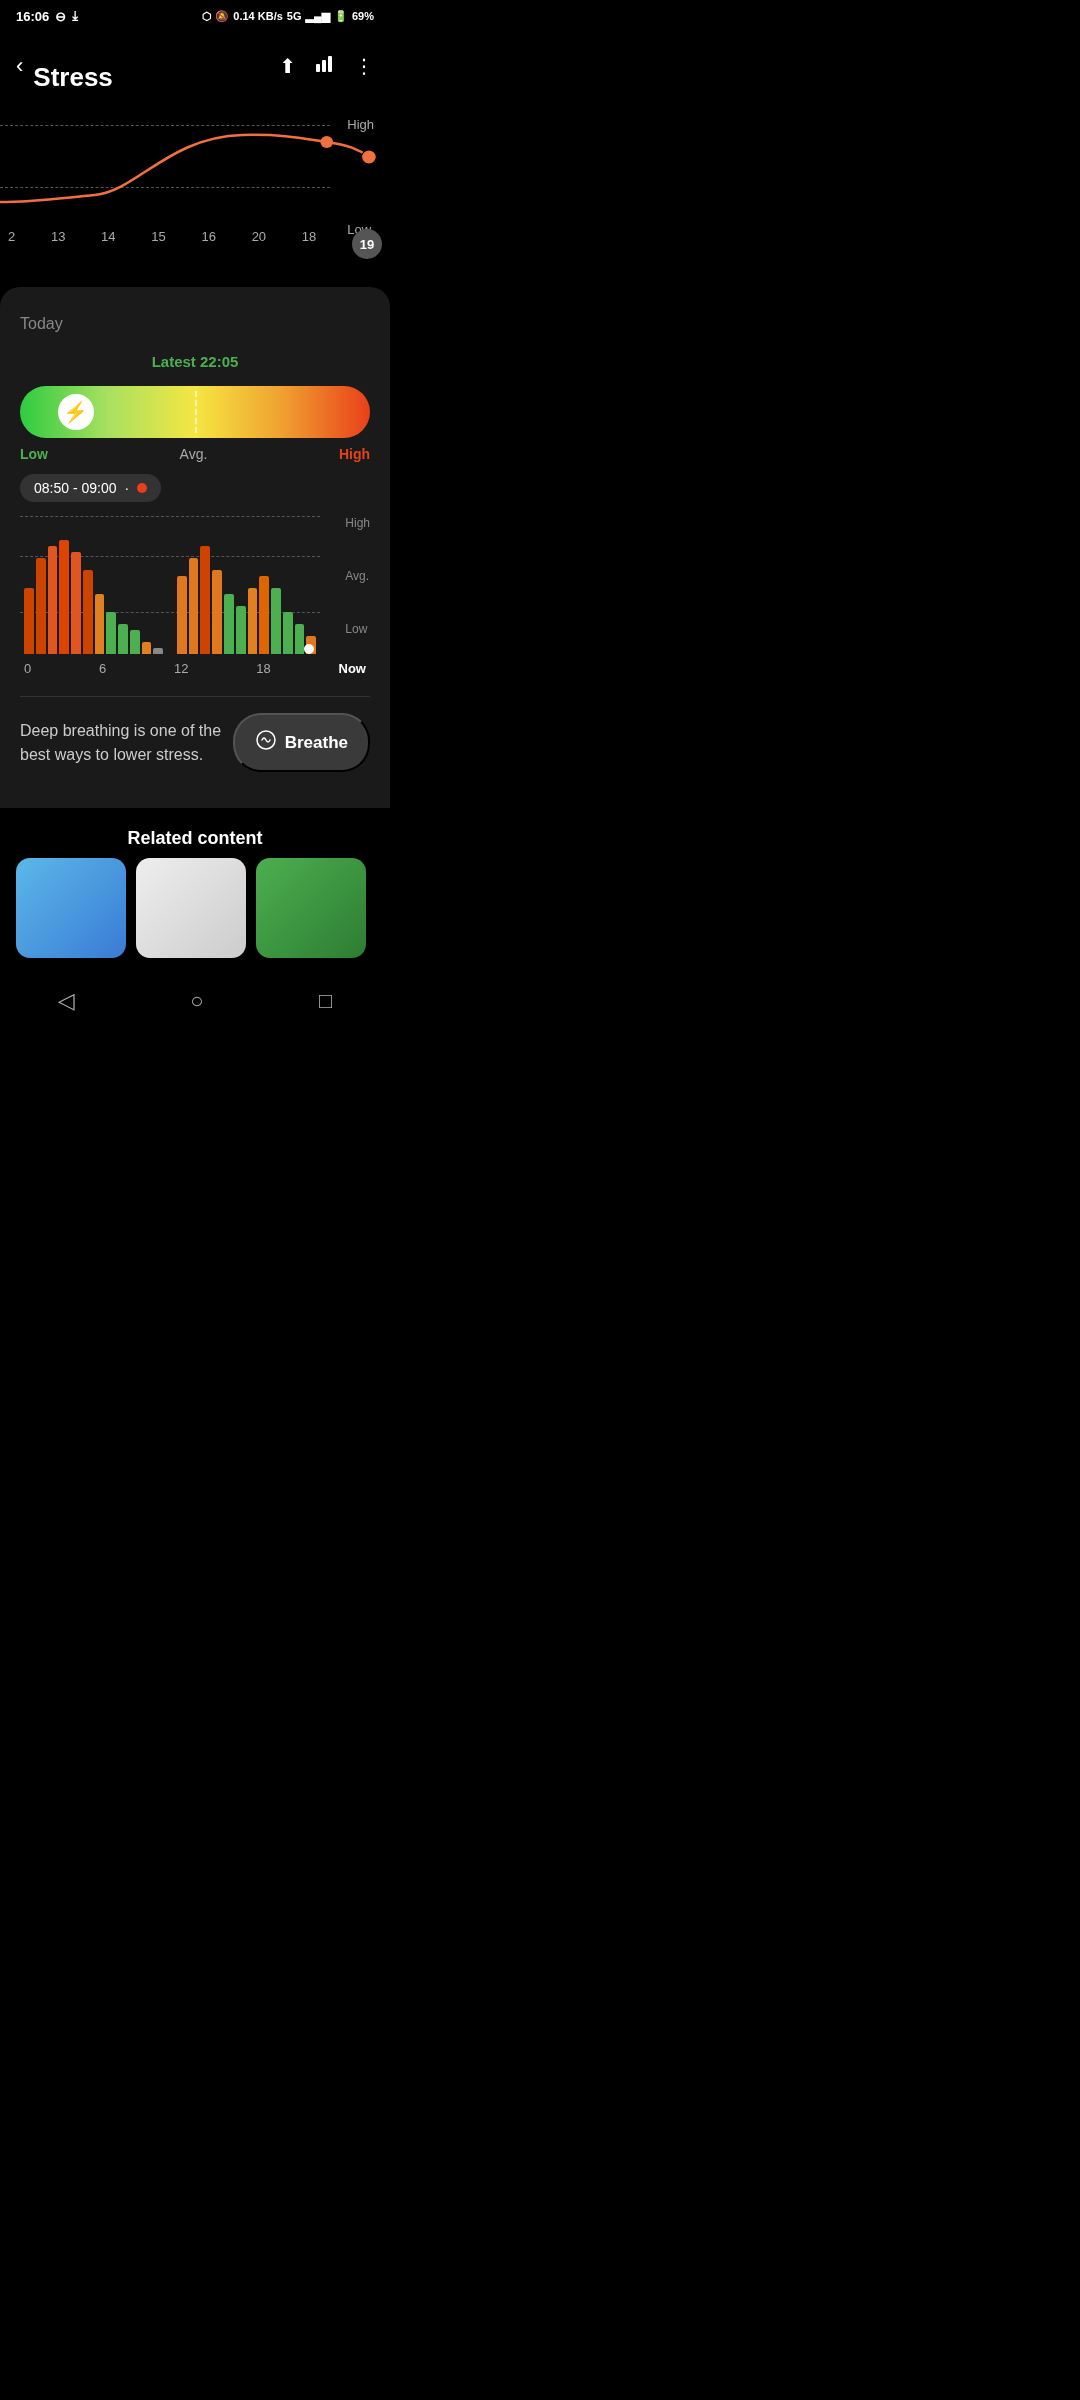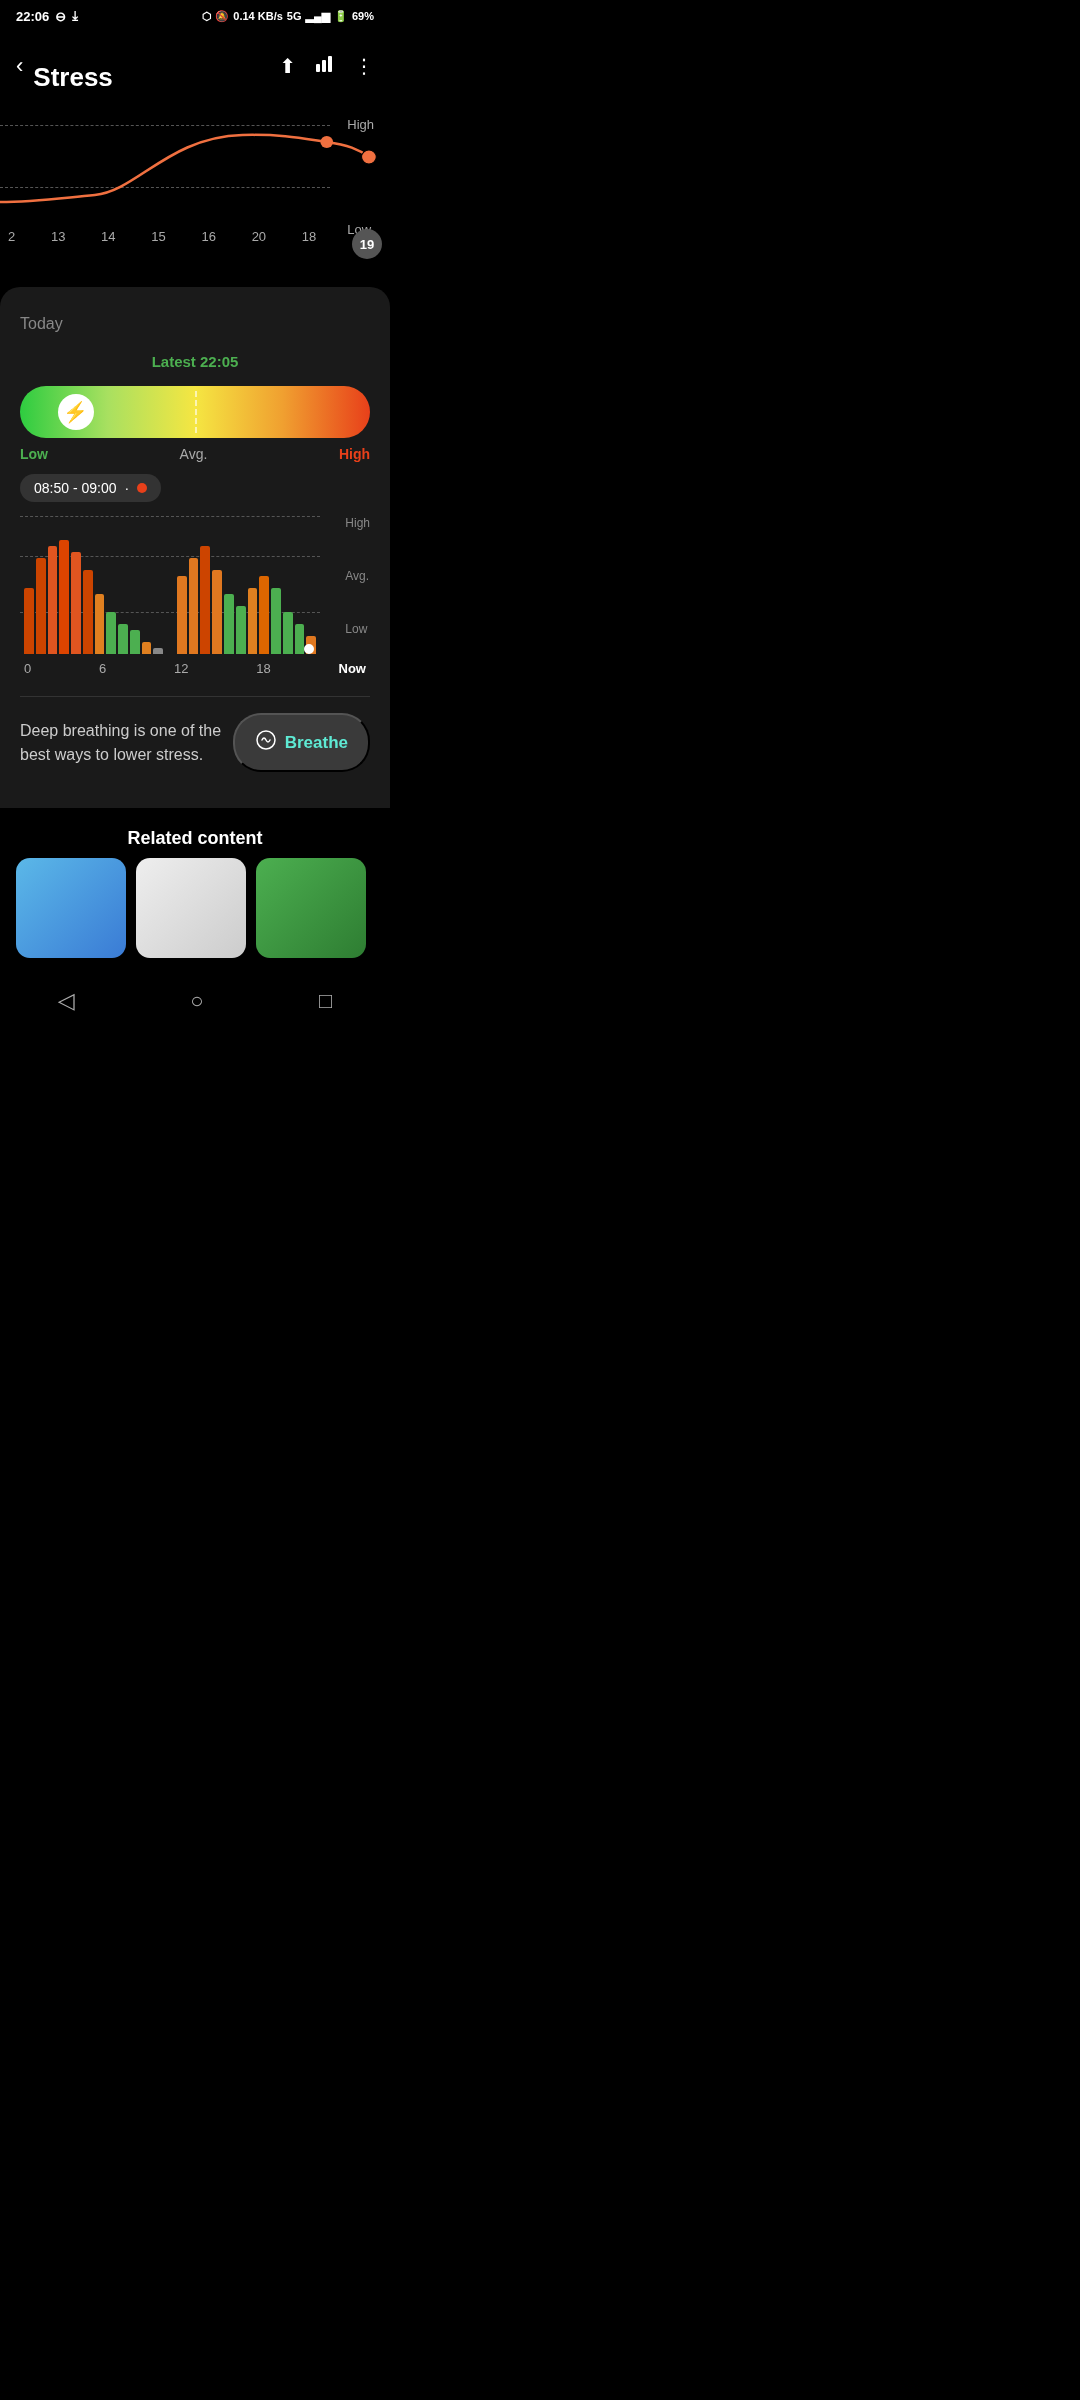--- a/index.html
+++ b/index.html
@@ -287,21 +287,21 @@
     }
     .breathe-button {
       display: flex;
       align-items: center;
       gap: 8px;
       background: #3a3a3a;
       border-radius: 28px;
       padding: 14px 20px;
       font-size: 17px;
       font-weight: 600;
-      color: #5eead4;
+      color: #ffffff;
       cursor: pointer;
       white-space: nowrap;
     }
     .breathe-icon {
       font-size: 20px;
     }
 
     
     .related-section {
       background: #000;
@@ -343,21 +343,21 @@
       color: #aaa;
       cursor: pointer;
       padding: 8px 24px;
     }
   </style>
 </head>
 <body>
 
 <div class="status-bar">
   <div class="status-left">
-    <span>22:06</span>
+    <span>16:06</span>
     <span>⊖</span>
     <span>⤓</span>
   </div>
   <div class="status-right">
     <span>⬡</span>
     <span>🔕</span>
     <span>0.14 KB/s</span>
     <span>5G</span>
     <span>▂▄▆</span>
     <span>🔋</span>

